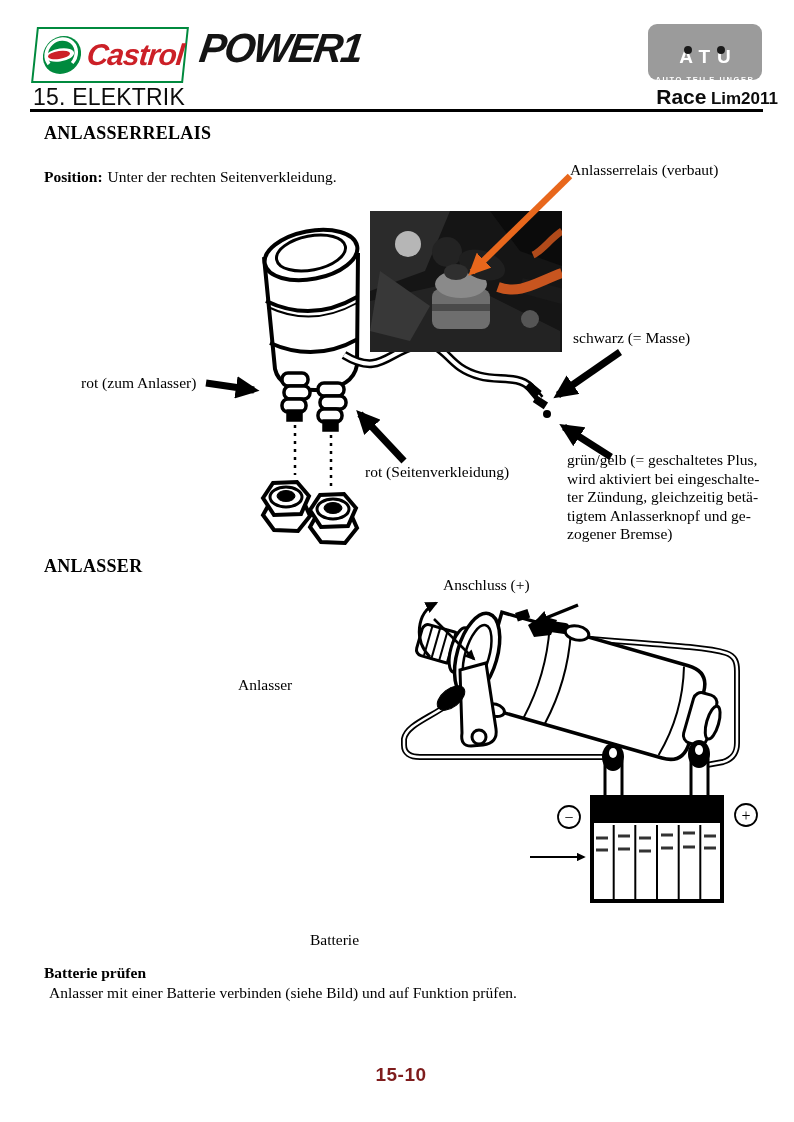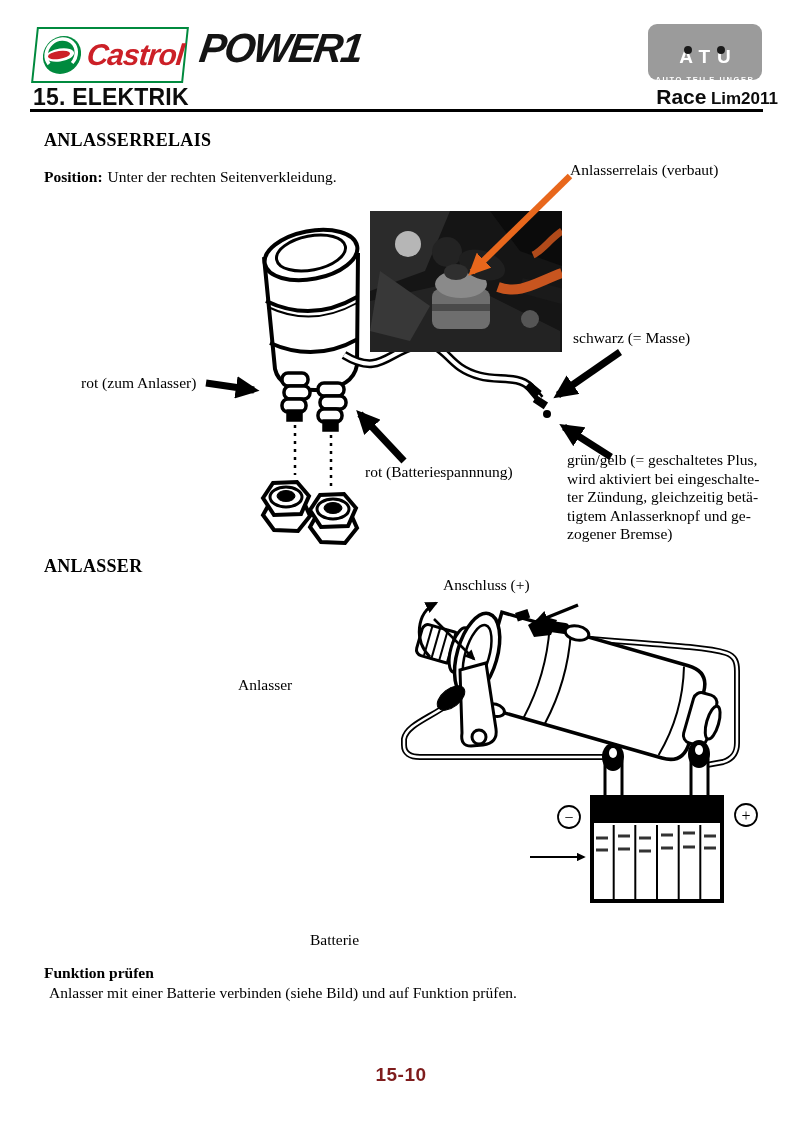--- a/index.html
+++ b/index.html
@@ -45,21 +45,21 @@
   .atu-wheel-1 { left:36px; }
   .atu-wheel-2 { left:69px; }
   .atu-sub {
     font-size:7.5px; font-weight:bold; color:#fff; letter-spacing:1.6px;
     margin-top:3px;
   }
 
   
   .chapter-title {
     left:33px; top:84px;
-    font-family:"Liberation Sans", sans-serif; font-weight:bold;
+    font-family:"Liberation Sans", sans-serif; font-weight:normal;
     font-size:23px; color:#0c0c0c; letter-spacing:0.2px;
   }
   .model-title {
     right:16px; top:85px;
     font-family:"Liberation Sans", sans-serif; font-weight:bold; color:#0c0c0c;
   }
   .model-title .model-main { font-size:21px; }
   .model-title .model-suffix { font-size:17px; }
   .header-rule { left:30px; top:109px; width:733px; height:3px; background:#000; }
 
@@ -104,21 +104,21 @@
     <div class="atu-sub">AUTO TEILE UNGER</div>
   </div>
 
   <div class="abs chapter-title">15. ELEKTRIK</div>
   <div class="abs model-title">
     <span class="model-main">Race</span>
     <span class="model-suffix">Lim2011</span>
   </div>
   <div class="abs header-rule"></div>
 
-  <div class="abs section-heading" style="left:44px; top:123px;margin-top:7px;">ANLASSERRELAIS</div>
+  <div class="abs section-heading" style="left:44px; top:123px;">ANLASSERRELAIS</div>
 
   <div class="abs body-text" style="left:44px; top:168px;">
     <b>Position:</b><span>Unter der rechten Seitenverkleidung.</span>
   </div>
 
   <svg class="abs" style="left:230px; top:195px;" width="340" height="355" viewBox="0 0 340 355">
 
     <g stroke="#000" fill="none" stroke-width="4" stroke-linejoin="round">
       <path d="M34,62 L45,174 Q50,196 88,195 Q123,193 127,170 L128,58" fill="#fff"></path>
       <ellipse cx="81" cy="60" rx="47" ry="24" fill="#fff" transform="rotate(-11 81 60)"></ellipse>
@@ -200,21 +200,21 @@
     <line x1="570" y1="176" x2="472" y2="272" stroke="#e8671c" stroke-width="6.5" marker-end="url(#ah-orange)"></line>
     <line x1="206" y1="383" x2="254" y2="390" stroke="#000" stroke-width="7" marker-end="url(#ah-black)"></line>
     <line x1="620" y1="352" x2="558" y2="395" stroke="#000" stroke-width="7" marker-end="url(#ah-black)"></line>
     <line x1="611" y1="457" x2="564" y2="427" stroke="#000" stroke-width="7" marker-end="url(#ah-black)"></line>
     <line x1="404" y1="461" x2="360" y2="414" stroke="#000" stroke-width="7" marker-end="url(#ah-black)"></line>
   </svg>
 
   <div class="abs callout-label" style="left:570px; top:161px;">Anlasserrelais (verbaut)</div>
   <div class="abs callout-label" style="left:573px; top:329px;">schwarz (= Masse)</div>
   <div class="abs callout-label" style="left:81px; top:374px;">rot (zum Anlasser)</div>
-  <div class="abs callout-label" style="left:365px; top:463px;">rot (Batteriespannnung)</div>
+  <div class="abs callout-label" style="left:365px; top:463px;">rot (Seitenverkleidung)</div>
   <div class="abs callout-block" style="left:567px; top:451px; width:230px;">
     <div>grün/gelb (= geschaltetes Plus,</div>
     <div>wird aktiviert bei eingeschalte-</div>
     <div>ter Zündung, gleichzeitig betä-</div>
     <div>tigtem Anlasserknopf und ge-</div>
     <div>zogener Bremse)</div>
   </div>
 
   <div class="abs section-heading" style="left:44px; top:556px;">ANLASSER</div>
 
@@ -310,18 +310,18 @@
     <g>
       <circle cx="356" cy="220" r="11" fill="#fff" stroke="#000" stroke-width="1.8"></circle>
       <text x="356" y="226" text-anchor="middle" font-size="16" font-family="Liberation Serif, serif" fill="#000">+</text>
     </g>
 
     <line x1="140" y1="262" x2="194" y2="262" stroke="#000" stroke-width="2.2" marker-end="url(#ah2)"></line>
   </svg>
 
   <div class="abs callout-label" style="left:310px; top:931px;">Batterie</div>
 
-  <div class="abs body-text" style="left:44px; top:964px; font-weight:bold;">Funktion prüfen</div>
+  <div class="abs body-text" style="left:44px; top:964px; font-weight:bold;">Batterie prüfen</div>
   <div class="abs body-text" style="left:49px; top:984px;">Anlasser mit einer Batterie verbinden (siehe Bild) und auf Funktion prüfen.</div>
 
   <div class="abs page-number">15-10</div>
 
 </div>
 
 </body></html>

